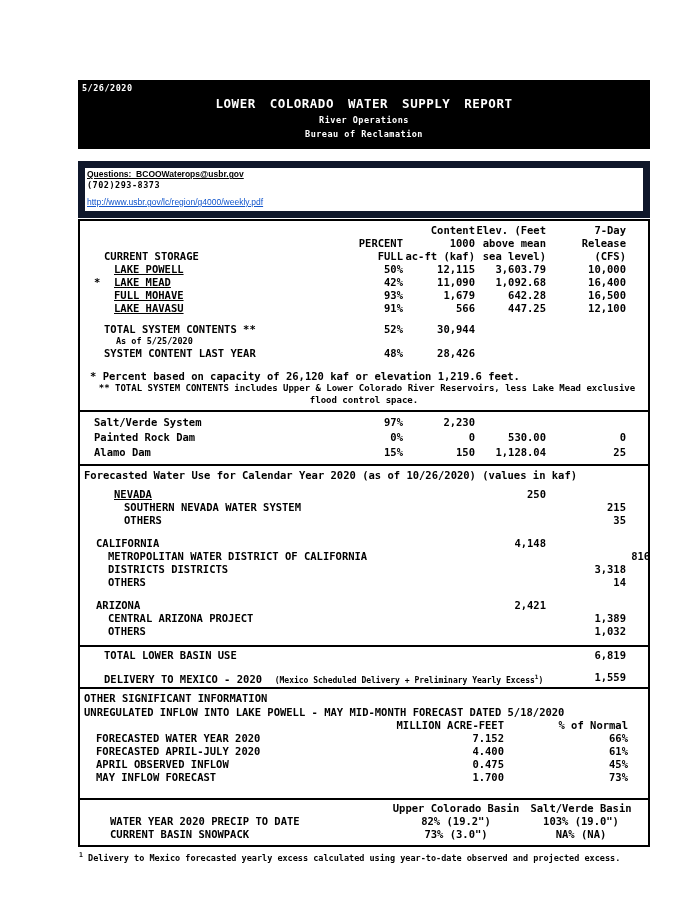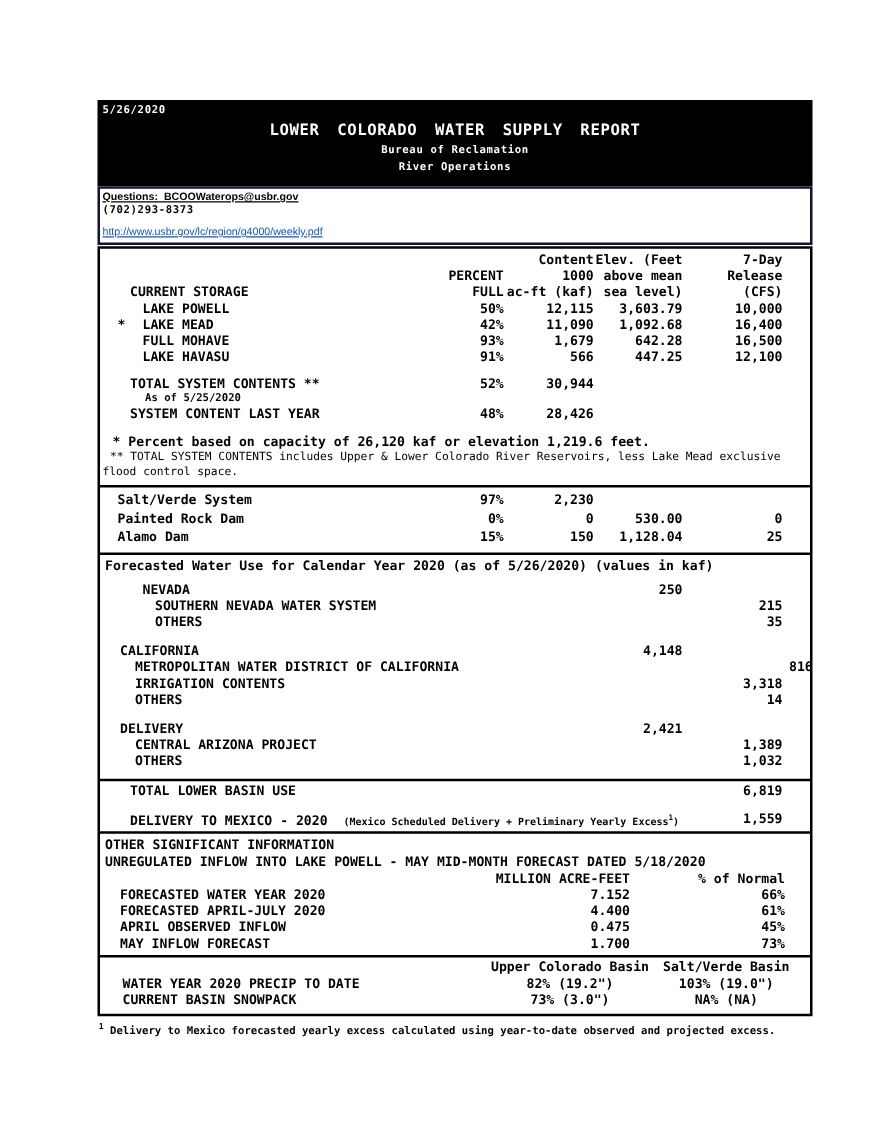--- a/index.html
+++ b/index.html
@@ -11,51 +11,51 @@
   }
   .doc { position:absolute; left:78px; top:80px; width:572px; }
 
   
   .bar { background:#000; color:#fff; height:69px; padding:3px 4px 0 4px; }
   .bar-date { font:bold 8.5px "DejaVu Sans Mono",monospace; letter-spacing:.5px; }
   .bar-title { text-align:center; font:bold 12.5px "DejaVu Sans Mono",monospace; word-spacing:6px; margin-top:3px; letter-spacing:.5px; }
   .bar-sub { text-align:center; font:bold 8.5px "DejaVu Sans Mono",monospace; margin-top:4px; letter-spacing:.5px; }
 
   
-  .contact { border:2px solid #0f172a; margin-top:0; padding:1px 0 2px 2px; background:#fff; }
+  .contact { border:7px solid #0f172a; margin-top:12px; padding:1px 0 2px 2px; background:#fff; }
   .contact .q { font:bold 8.5px "Liberation Sans",sans-serif; text-decoration:underline; white-space:pre; }
   .contact .ph { font:bold 8.5px "DejaVu Sans Mono",monospace; margin-top:1px; letter-spacing:.5px; }
   .contact .url { display:inline-block; font:8.5px "Liberation Sans",sans-serif; color:#1155cc; margin-top:1px; }
 
   
   .main { border:2px solid #000; margin-top:1px; background:#fff; font-weight:bold; font-size:10.5px; }
   section { display:block; }
   section + section { border-top:2px solid #000; }
 
   .row { position:relative; display:grid; grid-template-columns:1fr 60px 72px 71px 80px;
          padding:0 22px 0 6px; line-height:13px; height:13px; white-space:nowrap; }
   .row > span { display:block; }
   .num { text-align:right; }
   .lbl { overflow:visible; }
   .mark { position:absolute; left:14px; top:0; }
 
   .ind10 { padding-left:10px; } .ind18 { padding-left:18px; } .ind22 { padding-left:22px; }
-  .ind28 { padding-left:28px; } .ind30 { padding-left:30px; } .ind38 { padding-left:38px; }  .ind8  { padding-left:8px; } .sp6{height:6px;} .sp8{height:8px;} .sp10{height:10px;}
+  .ind28 { padding-left:28px;text-decoration:underline; } .ind30 { padding-left:30px; } .ind38 { padding-left:38px; }  .ind8  { padding-left:8px; } .sp6{height:6px;} .sp8{height:8px;} .sp10{height:10px;}
 
   .small { font-size:8.5px; line-height:11px; height:11px; }
   .note1 { padding:0 4px 0 10px; line-height:13px; }
-  .note2 { font-size:9px; line-height:11.5px; padding:0 2px 0 2px; text-indent:6px; font-weight:normal; }
+  .note2 { font-size:9px; line-height:11.5px; padding:0 2px 0 2px; text-indent:6px; font-weight:bold;text-align:center; }
 
   .secA { padding:3px 0 4px 0; }
   .secB { padding:3px 0 4px 0; }
   .secB .row { line-height:15px; height:15px; }
   .secC { padding:2px 0 7px 0; }
   .secD { padding:2px 0 3px 0; }
   .secE { padding:2px 0 2px 0; }
-  .secF { padding:2px 0 4px 4px; }
+  .secF { padding:2px 0 4px 16px;margin-top:12px; }
 
   .mex-note { font-size:8px; font-weight:bold; }
   .mex-note sup { font-size:6px; }
 
   .row-e { position:relative; display:grid; grid-template-columns:1fr 150px 90px;
            padding:0 20px 0 6px; line-height:13px; height:13px; white-space:nowrap;gap:34px; }
   .row-f { position:relative; display:grid; grid-template-columns:1fr 140px 110px;
            padding:0 12px 0 6px; line-height:13px; height:13px; white-space:nowrap; }
   .ctr { text-align:center; }
   .title-line { padding:0 4px; line-height:14px; }
@@ -65,22 +65,22 @@
 </style>
 </head>
 <body>
 
 <div class="page">
   <div class="doc">
 
     <header class="bar">
       <div class="bar-date">5/26/2020</div>
       <div class="bar-title">LOWER COLORADO WATER SUPPLY REPORT</div>
+      <div class="bar-sub">River Operations</div>
       <div class="bar-sub">Bureau of Reclamation</div>
-      <div class="bar-sub">River Operations</div>
     </header>
 
     <div class="contact">
       <div class="q">Questions:  BCOOWaterops@usbr.gov</div>
       <div class="ph">(702)293-8373</div>
       <a href="#" class="url">http://www.usbr.gov/lc/region/g4000/weekly.pdf</a>
     </div>
 
     <div class="main">
 
@@ -185,21 +185,21 @@
         <div class="row">
           <span class="lbl ind8">Alamo Dam</span>
           <span class="num">15%</span>
           <span class="num">150</span>
           <span class="num">1,128.04</span>
           <span class="num">25</span>
         </div>
       </section>
 
       <section class="secC">
-        <div class="title-line">Forecasted Water Use for Calendar Year 2020 (as of 5/26/2020) (values in kaf)</div>
+        <div class="title-line">Forecasted Water Use for Calendar Year 2020 (as of 10/26/2020) (values in kaf)</div>
         <div class="sp6"></div>
 
         <div class="row">
           <span class="lbl ind28">NEVADA</span>
           <span></span>
             <span></span>
           <span class="num">250</span>
           <span class="num"></span>
         </div>
         <div class="row">
@@ -227,38 +227,38 @@
           <span class="num"></span>
         </div>
         <div class="row">
           <span class="lbl ind22">METROPOLITAN WATER DISTRICT OF CALIFORNIA</span>
           <span></span>
             <span></span>
             <span></span>
           <span class="num">816</span>
         </div>
         <div class="row">
-          <span class="lbl ind22">IRRIGATION CONTENTS</span>
+          <span class="lbl ind22">DISTRICTS DISTRICTS</span>
           <span></span>
             <span></span>
             <span></span>
           <span class="num">3,318</span>
         </div>
         <div class="row">
           <span class="lbl ind22">OTHERS</span>
           <span></span>
             <span></span>
             <span></span>
           <span class="num">14</span>
         </div>
 
         <div class="sp10"></div>
 
         <div class="row">
-          <span class="lbl ind10">DELIVERY</span>
+          <span class="lbl ind10">ARIZONA</span>
           <span></span>
             <span></span>
           <span class="num">2,421</span>
           <span class="num"></span>
         </div>
         <div class="row">
           <span class="lbl ind22">CENTRAL ARIZONA PROJECT</span>
           <span></span>
             <span></span>
             <span></span>

